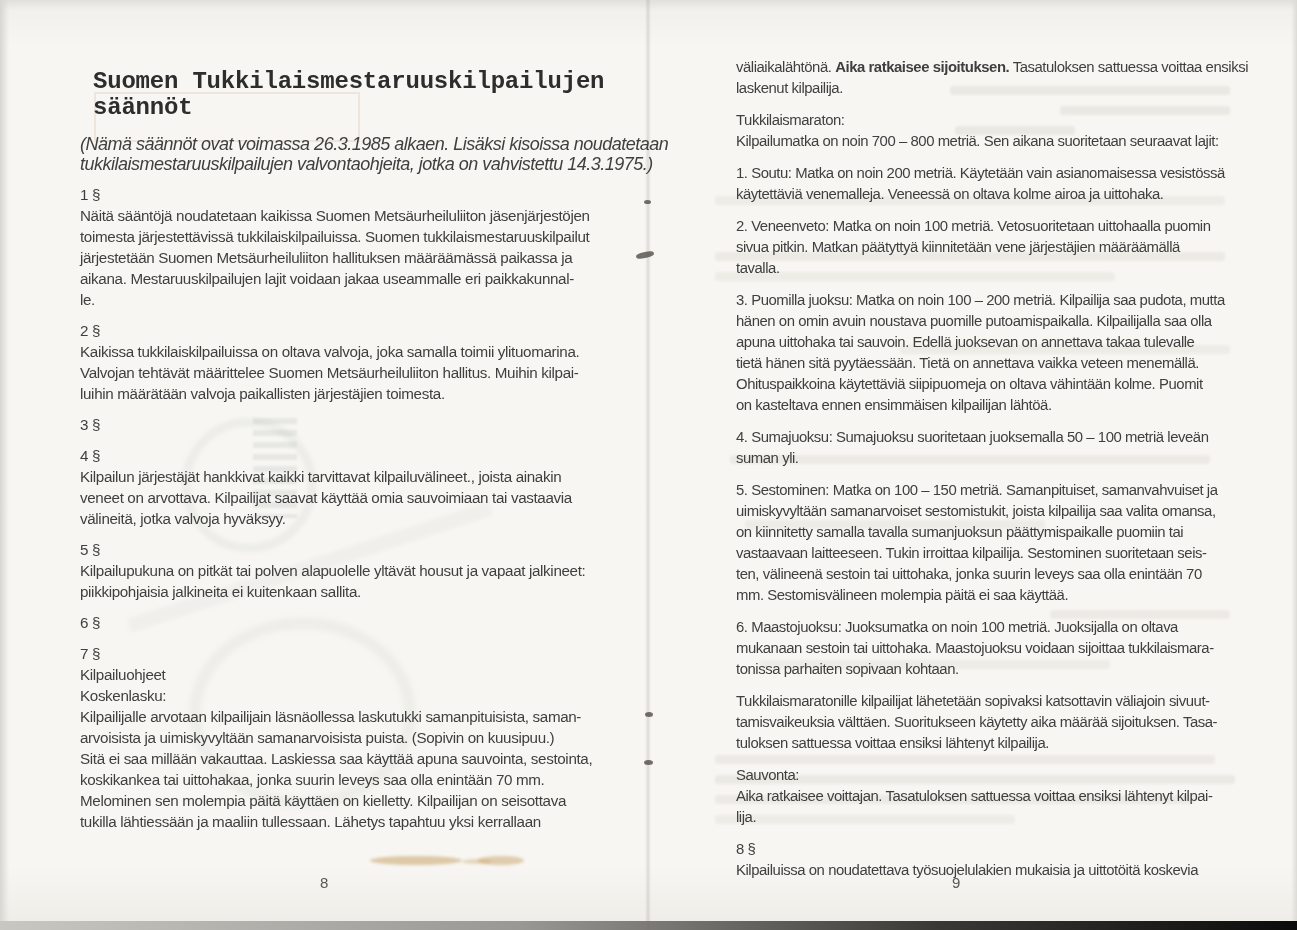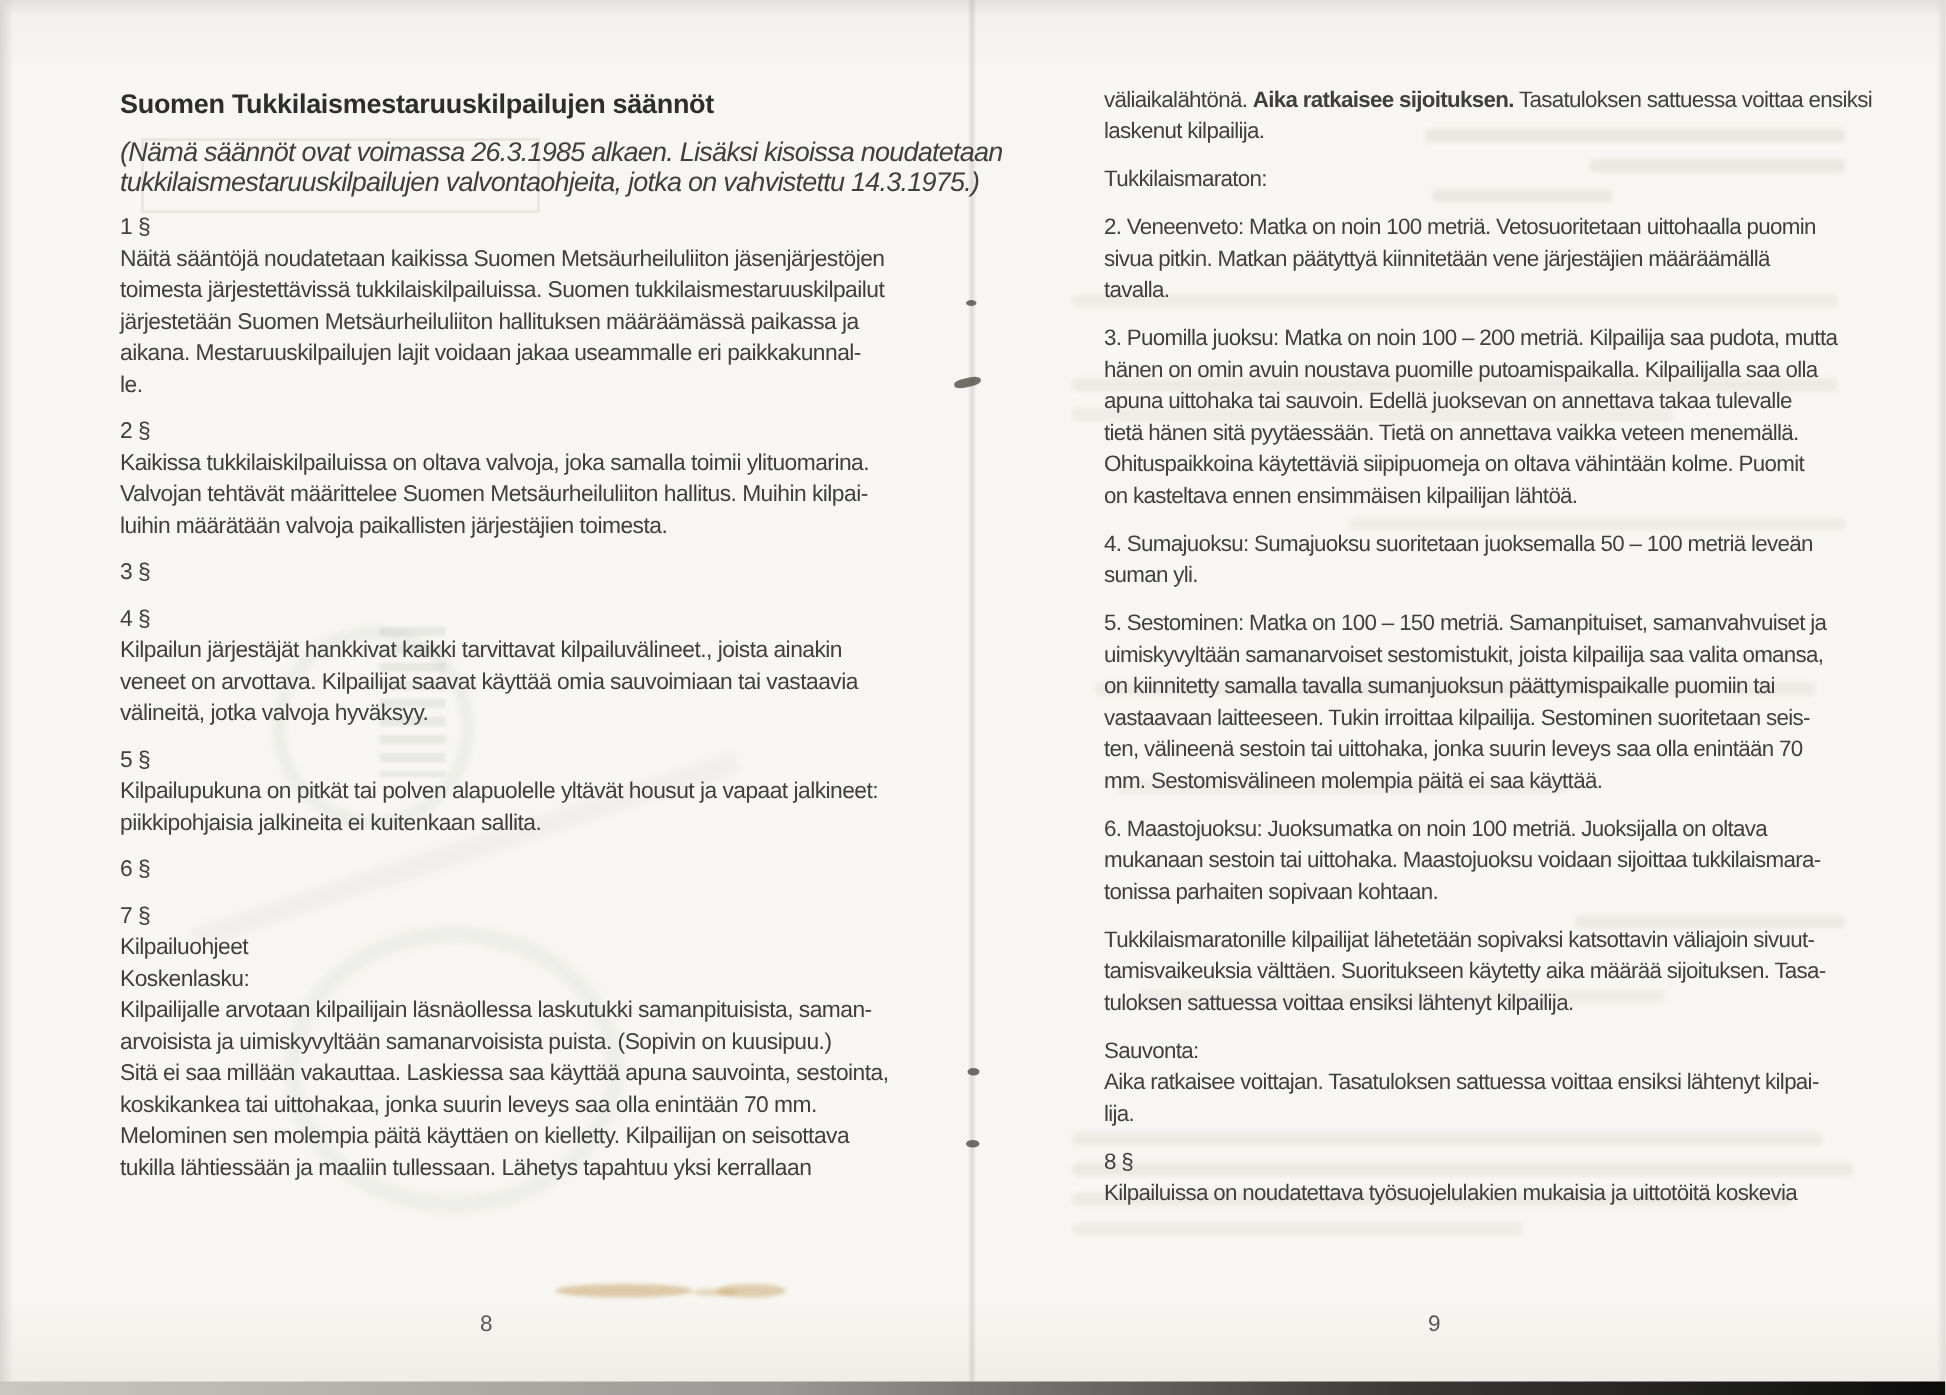--- a/index.html
+++ b/index.html
@@ -29,21 +29,21 @@
   .ghost-diag{position:absolute;left:120px;top:560px;width:380px;height:14px;background:rgba(148,155,148,0.08);transform:rotate(-18deg);filter:blur(2px);}
   
   .smudge{position:absolute;background:#c9a36b;filter:blur(1.4px);border-radius:50%;}
   .smudge.m1{left:370px;top:856px;width:92px;height:9px;opacity:.55;}
   .smudge.m2{left:462px;top:859px;width:30px;height:5px;opacity:.4;}
   .smudge.m3{left:478px;top:856px;width:46px;height:9px;opacity:.5;}
   
   .col{position:absolute;}
   .col-left{left:80px;top:56px;width:578px;font-size:15.2px;line-height:21px;letter-spacing:-0.35px;}
   .col-right{left:736px;top:57px;width:532px;font-size:14.9px;line-height:21px;letter-spacing:-0.45px;}
-  .doc-title{margin:0;font-size:18px;line-height:26px;font-weight:bold;color:#2d2d2d;letter-spacing:-0.2px;}
+  .doc-title{margin:13px;font-size:24px;line-height:26px;font-weight:bold;color:#2d2d2d;letter-spacing:-0.2px;font-family:Liberation Mono, monospace;}
   .intro{margin:9px 0 0;font-style:italic;white-space:pre;font-size:18px;line-height:20px;letter-spacing:-0.5px;}
   .section{margin-top:10px;}
   .block{margin-top:11px;}
   .marker{line-height:21px;}
   .lines{white-space:pre;}
   .subheading-bold{font-weight:normal;}
   .cont{margin:0;}
   .bold-inline{font-weight:bold;}
   .page-number{position:absolute;font-size:15px;color:#565656;}
   .page-number.left{left:320px;top:874px;}
@@ -145,22 +145,27 @@
 tukilla lähtiessään ja maaliin tullessaan. Lähetys tapahtuu yksi kerrallaan</div>
     </div>
   </div>
   <div class="page-number left">8</div>
 
   <div class="col col-right">
     <p class="cont"><span>väliaikalähtönä. </span><span class="bold-inline">Aika ratkaisee sijoituksen.</span><span> Tasatuloksen sattuessa voittaa ensiksi laskenut kilpailija.</span></p>
 
     <div class="block">
       <div>Tukkilaismaraton:</div>
-    </div>
-
+      <div class="lines">Kilpailumatka on noin 700 – 800 metriä. Sen aikana suoritetaan seuraavat lajit:</div>
+    </div>
+
+    <div class="block">
+      <div class="lines">1. Soutu: Matka on noin 200 metriä. Käytetään vain asianomaisessa vesistössä
+käytettäviä venemalleja. Veneessä on oltava kolme airoa ja uittohaka.</div>
+    </div>
 
     <div class="block">
       <div class="lines">2. Veneenveto: Matka on noin 100 metriä. Vetosuoritetaan uittohaalla puomin
 sivua pitkin. Matkan päätyttyä kiinnitetään vene järjestäjien määräämällä
 tavalla.</div>
     </div>
 
     <div class="block">
       <div class="lines">3. Puomilla juoksu: Matka on noin 100 – 200 metriä. Kilpailija saa pudota, mutta
 hänen on omin avuin noustava puomille putoamispaikalla. Kilpailijalla saa olla

